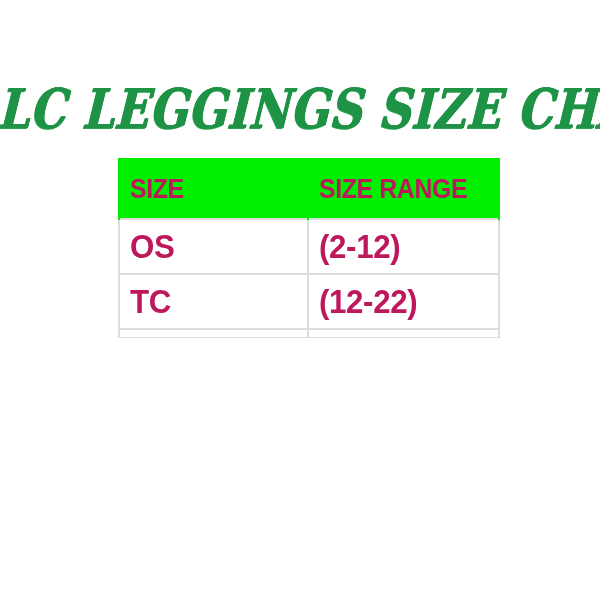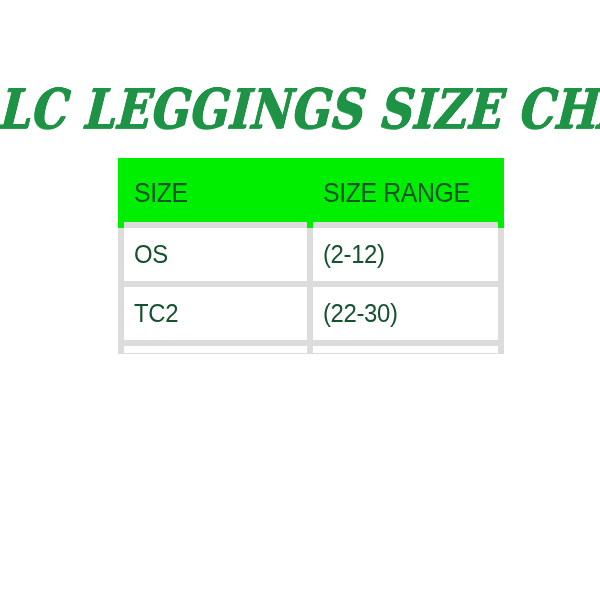--- a/index.html
+++ b/index.html
@@ -61,43 +61,43 @@
   table.size-chart {
     border-collapse: collapse;
     width: 380px;
     table-layout: fixed;
   }
   table.size-chart col.c-size  { width: 189px; }
   table.size-chart col.c-range { width: 191px; }
 
   table.size-chart th,
   table.size-chart td {
-    border: 6px solid #a16207;
+    border: 2px solid #a16207;
     padding: 0 0 0 10px;
     text-align: left;
     vertical-align: middle;
     font-family: "Liberation Sans", sans-serif;
-    font-weight: normal;
-    color: #14532d;
+    font-weight: bold;
+    color: #be185d;
   }
 
   table.size-chart thead th {
     background: #00ef00;
     height: 58px;
     font-size: 27px;
     letter-spacing: -0.4px;
     border-color: #00ef00;
     border-bottom: 1px solid #cfcfcf;
   }
   table.size-chart thead th.hdr-size  { border-right: 1px solid #bdbdbd; }
 
   table.size-chart tbody td {
     background: #ffffff;
     height: 53px;
-    font-size: 26px;
+    font-size: 34px;
     letter-spacing: -0.4px;
     border-color: #dcdcdc;
   }
   table.size-chart tbody tr.stub td {
     height: 7px;
     font-size: 0;
     padding: 0;
     border-bottom: 1px solid #dcdcdc;
   }
 
@@ -136,24 +136,24 @@
         <tr>
           <td>
             <span class="cell-text">OS</span>
           </td>
           <td>
             <span class="cell-text">(2-12)</span>
           </td>
         </tr>
         <tr>
           <td>
-            <span class="cell-text">TC2</span>
+            <span class="cell-text">TC</span>
           </td>
           <td>
-            <span class="cell-text">(22-30)</span>
+            <span class="cell-text">(12-22)</span>
           </td>
         </tr>
         <tr class="stub">
           <td></td>
           <td></td>
         </tr>
       </tbody>
     </table>
   </div>
 

